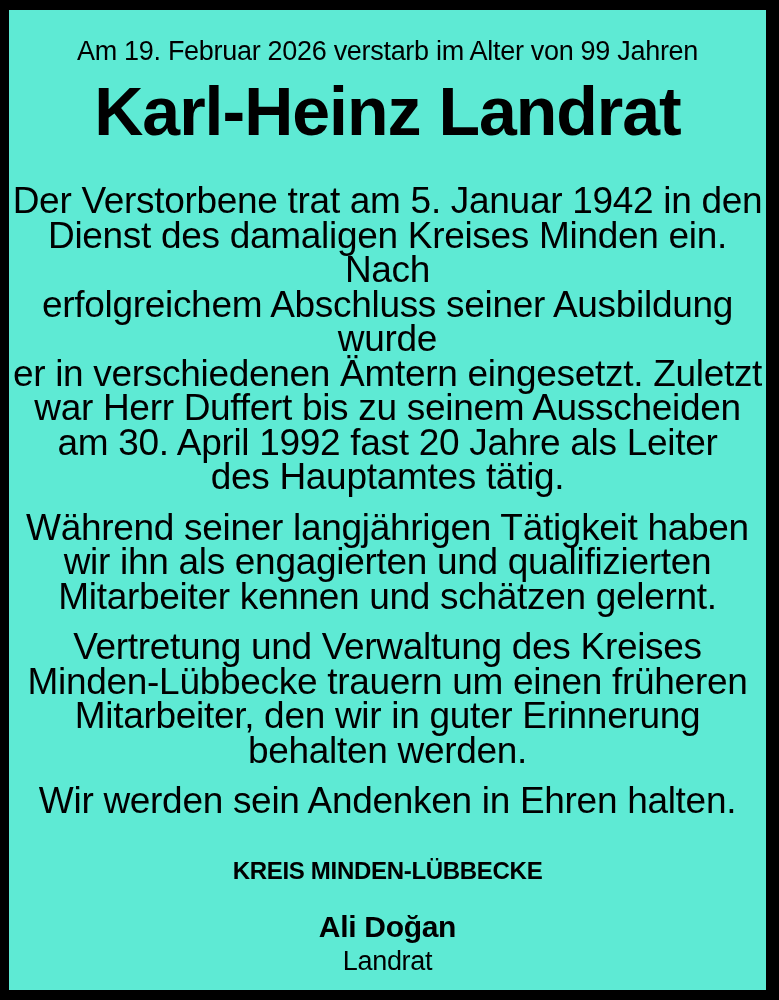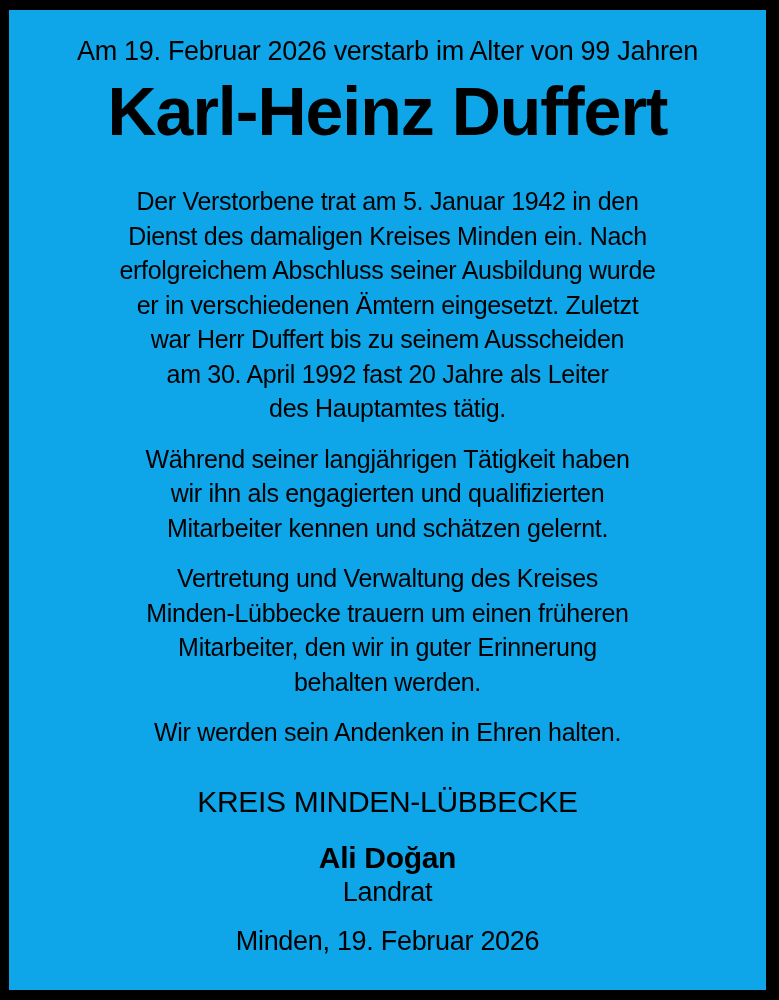--- a/index.html
+++ b/index.html
@@ -2,21 +2,21 @@
 <html><head>
 <meta charset="utf-8">
 <style>
   html, body { margin: 0; padding: 0; background: #ffffff; }
   body { width: 779px; height: 1000px; }
 
   .notice {
     box-sizing: border-box;
     width: 779px;
     height: 1000px;
-    background: #0ea5e9;
+    background: #5eead4;
     color: #000000;
     border: solid #000000;
     border-width: 10px 13px 10px 9px;
     font-family: "Liberation Sans", sans-serif;
     text-align: center;
     overflow: hidden;
   }
 
   .intro {
     font-size: 27px;
@@ -27,32 +27,32 @@
 
   .name {
     font-size: 68px;
     line-height: 74px;
     font-weight: 700;
     margin: 6px 0 0;
     letter-spacing: -1px;
   }
 
   .obituary-body p {
-    font-size: 25px;
+    font-size: 37px;
     line-height: 34.5px;
     margin: 16px auto 0;
     white-space: pre-line;
     letter-spacing: -0.3px;
   }
   .obituary-body p.first { margin-top: 36px; }
 
   .org {
-    font-size: 30px;
+    font-size: 24px;
     line-height: 36px;
-    font-weight: 400;
+    font-weight: 700;
     margin: 34px 0 0;
     letter-spacing: -0.3px;
   }
 
   .signatures {
     display: flex;
     flex-direction: row;
     margin-top: 20px;
   }
   .sig { flex: 1 1 50%; }
@@ -77,21 +77,21 @@
     letter-spacing: -0.3px;
   }
 </style>
 </head>
 <body>
 
 <div class="notice">
 
   <p class="intro">Am 19. Februar 2026 verstarb im Alter von 99 Jahren</p>
 
-  <h1 class="name">Karl-Heinz Duffert</h1>
+  <h1 class="name">Karl-Heinz Landrat</h1>
 
   <div class="obituary-body">
     <p class="first">Der Verstorbene trat am 5. Januar 1942 in den
 Dienst des damaligen Kreises Minden ein. Nach
 erfolgreichem Abschluss seiner Ausbildung wurde
 er in verschiedenen Ämtern eingesetzt. Zuletzt
 war Herr Duffert bis zu seinem Ausscheiden
 am 30. April 1992 fast 20 Jahre als Leiter
 des Hauptamtes tätig.</p>
     <p>Während seiner langjährigen Tätigkeit haben

